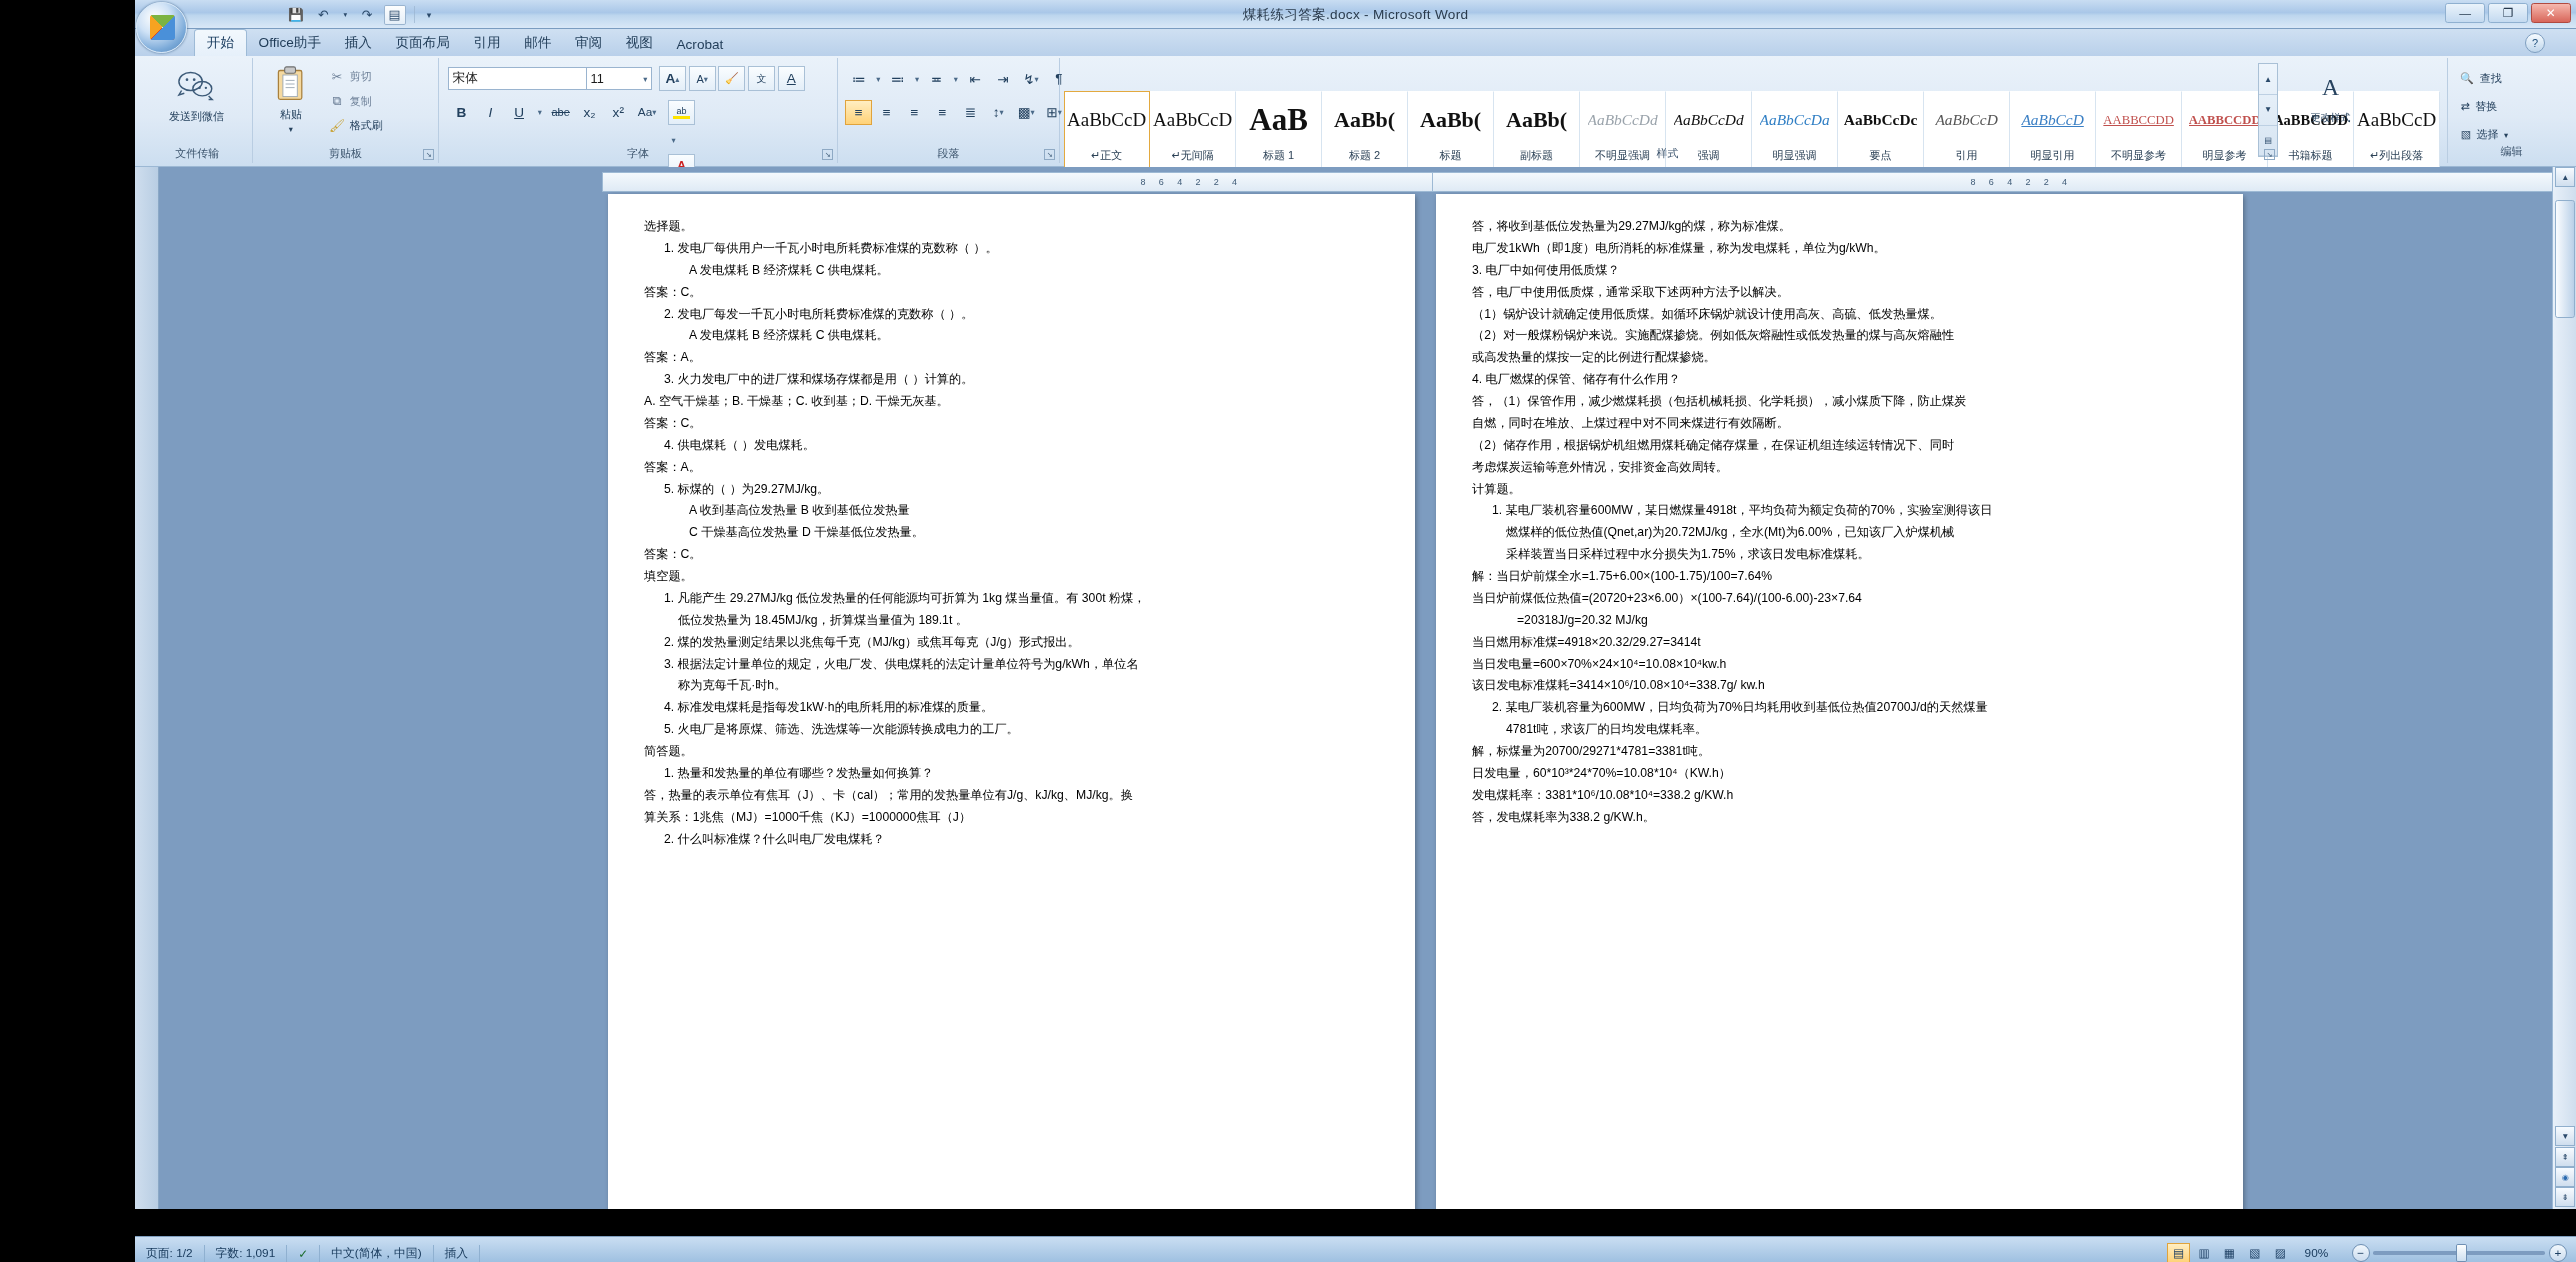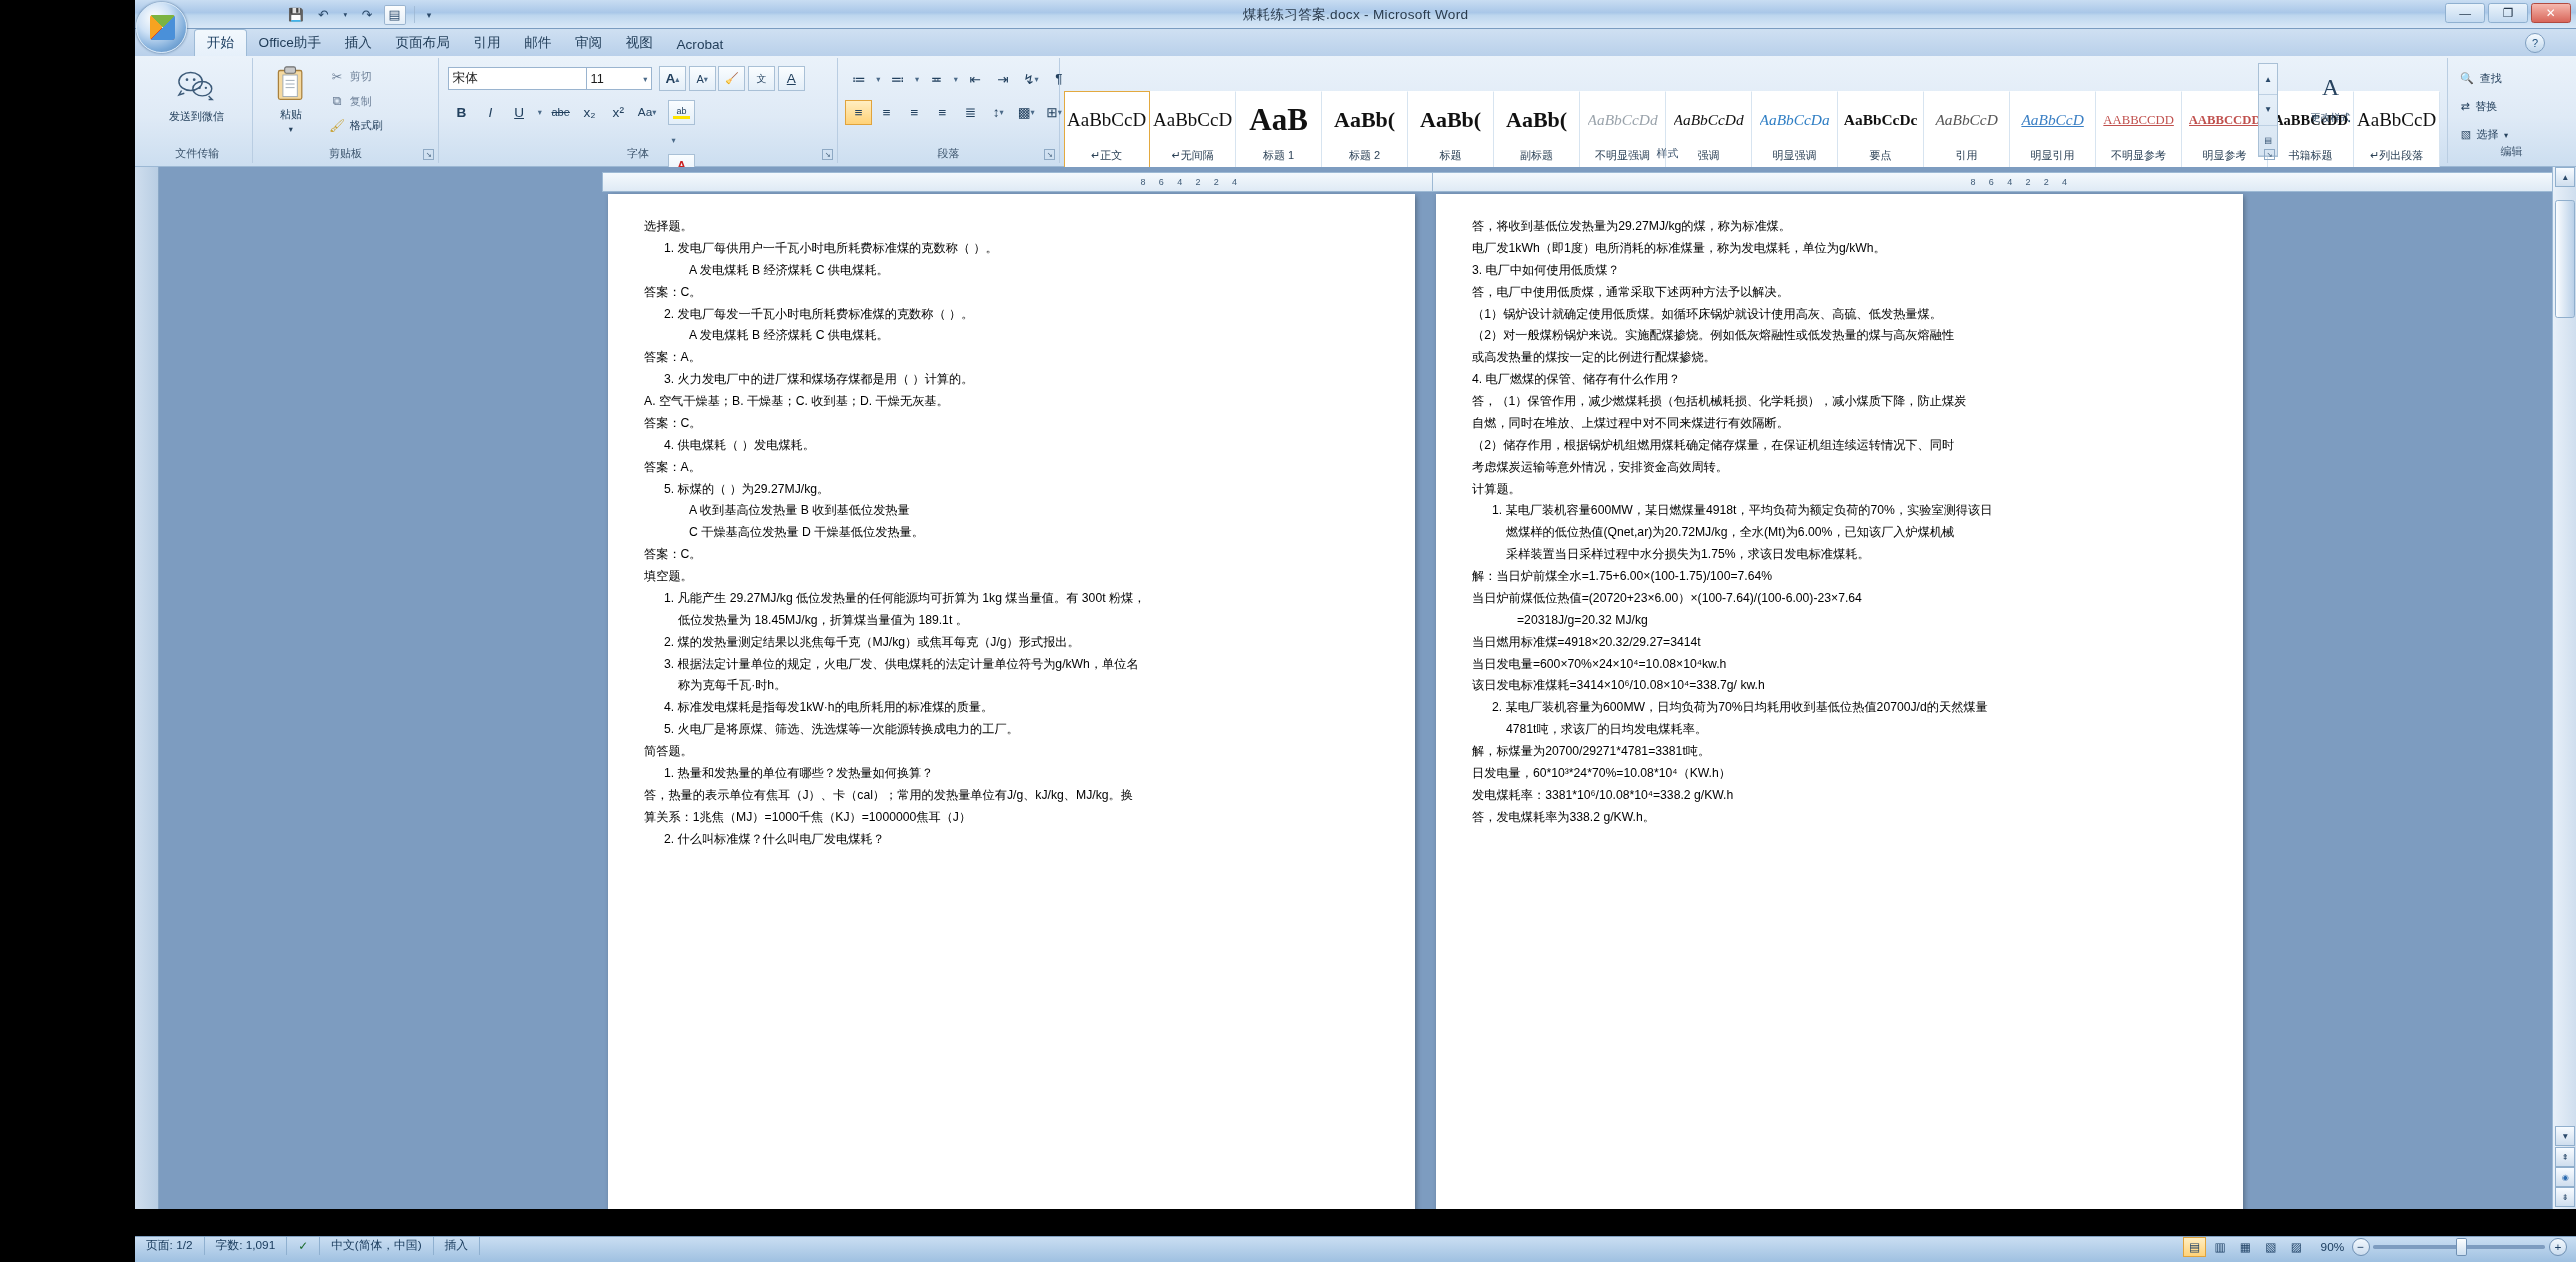--- a/index.html
+++ b/index.html
@@ -108,21 +108,21 @@
   .ptext{ position:absolute; left:36px; right:27px; top:22px;
      font-family:"Liberation Sans", sans-serif; font-size:12.2px; color:#000; line-height:1.72;}
   .ptext p{ margin:0 0 0.9px 0; white-space:nowrap; }
   .ptext p.ind1{ padding-left:20px;}
   .ptext p.ind2{ padding-left:45px;}
   .ptext p.ind3{ padding-left:34px;}
 
   
   .status{ position:absolute; left:135px; bottom:0; width:2441px; height:27px;
      background:linear-gradient(180deg,#cadef2,#9dbfe0); border-top:0.9px solid #7f9fc0;
-     display:flex; align-items:flex-start; font-size:11.8px; color:#16385a;}
+     display:flex; align-items:flex-end; font-size:11.8px; color:#16385a;}
   .status .sitem{ padding:0 11px; border-right:0.9px solid #8fb0d0; height:18px; display:flex;
      align-items:center; gap:5.4px; white-space:nowrap;}
   .status .right{ margin-left:auto; display:flex; align-items:center; gap:3.6px; padding-right:9px;}
   .viewbtn{ width:23.6px;height:20px; border:0.9px solid transparent; display:flex;
      align-items:center;justify-content:center; font-size:11.8px; color:#1d3f63;}
   .viewbtn.on{ border-color:#e0a33c; background:linear-gradient(180deg,#ffeec2,#ffd278);}
   .zoomslider{ width:172px; height:3.6px; background:#7d9cc0; border-radius:1.8px; position:relative;}
   .zoomslider .knob{ position:absolute; left:83px; top:-7.3px; width:11px;height:18px;
      background:linear-gradient(180deg,#fdfefe,#cddff0); border:0.9px solid #6f90b3; border-radius:1.8px;}
   .circbtn{ width:18px;height:18px;border-radius:50%;border:0.9px solid #6f90b3;
@@ -578,21 +578,21 @@
     <div class="sitem">插入</div>
 
     <div class="right">
       <div id="viewbtns" style="display:flex;gap:1.8px;margin-right:9px">
           <div class="viewbtn on">▤</div>
           <div class="viewbtn">▥</div>
           <div class="viewbtn">▦</div>
           <div class="viewbtn">▧</div>
           <div class="viewbtn">▨</div>
         </div>
-      <span style="margin-right:4px">90%</span>
+      <span style="margin-right:20px">90%</span>
       <div class="circbtn">−</div>
       <div class="zoomslider">
           <div class="knob"></div>
         </div>
       <div class="circbtn">+</div>
     </div>
   </div>
 
 </div>
 

